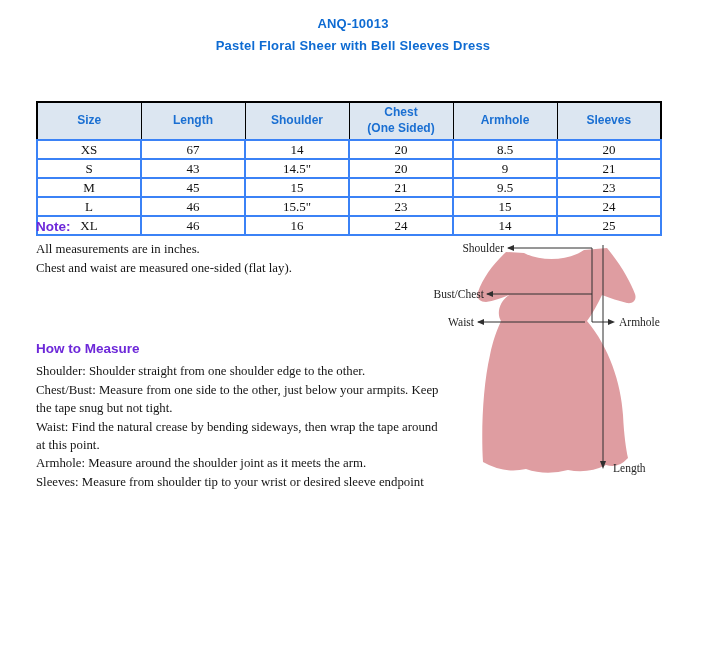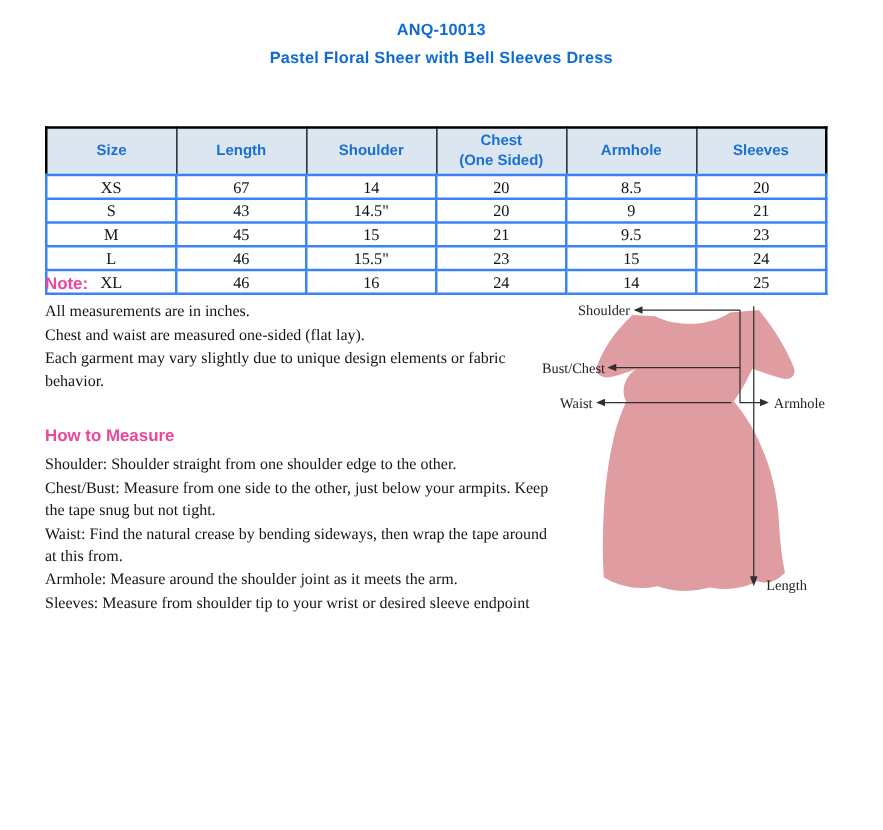--- a/index.html
+++ b/index.html
@@ -35,21 +35,21 @@
 
   .text-col {
     position:absolute; left:36px; width:414px;
     font-family:"Liberation Serif", serif; font-size:12.8px;
     line-height:18.4px; color:#151515;
   }
   .note-section { top:218px; }
   .measure-section { top:340px; }
   .section-heading {
     font-family:"Liberation Sans", sans-serif; font-weight:bold;
-    font-size:13.5px; color:#ec4899; margin:0 0 4px 0;
+    font-size:13.5px; color:#6d28d9; margin:0 0 4px 0;
   }
   .text-col p { margin:0; }
 
   .diagram { position:absolute; left:430px; top:233px; width:276px; height:266px; }
   .diagram text { font-family:"Liberation Serif", serif; font-size:11.5px; fill:#242424; }
   .diagram .mline { stroke:#2f2f2f; stroke-width:1; fill:none; }
   .diagram .ahead { fill:#2f2f2f; stroke:none; }
 </style>
 </head>
 <body>
@@ -124,28 +124,27 @@
         <td>14</td>
         <td>25</td>
       </tr>
     </tbody>
   </table>
 
   <div class="text-col note-section">
     <div class="section-heading">Note:</div>
     <p>All measurements are in inches.</p>
     <p>Chest and waist are measured one-sided (flat lay).</p>
-    <p>Each garment may vary slightly due to unique design elements or fabric behavior.</p>
   </div>
 
   <div class="text-col measure-section">
     <div class="section-heading">How to Measure</div>
     <p>Shoulder: Shoulder straight from one shoulder edge to the other.</p>
     <p>Chest/Bust: Measure from one side to the other, just below your armpits. Keep the tape snug but not tight.</p>
-    <p>Waist: Find the natural crease by bending sideways, then wrap the tape around at this from.</p>
+    <p>Waist: Find the natural crease by bending sideways, then wrap the tape around at this point.</p>
     <p>Armhole: Measure around the shoulder joint as it meets the arm.</p>
     <p>Sleeves: Measure from shoulder tip to your wrist or desired sleeve endpoint</p>
   </div>
 
   <svg class="diagram" viewBox="0 0 276 266" width="276" height="266" xmlns="http://www.w3.org/2000/svg">
 
     <path fill="#df9da1" d="M 94 20
          C 112 29, 138 28, 154 17
          L 177 15
          C 191 32, 200 48, 205 61

